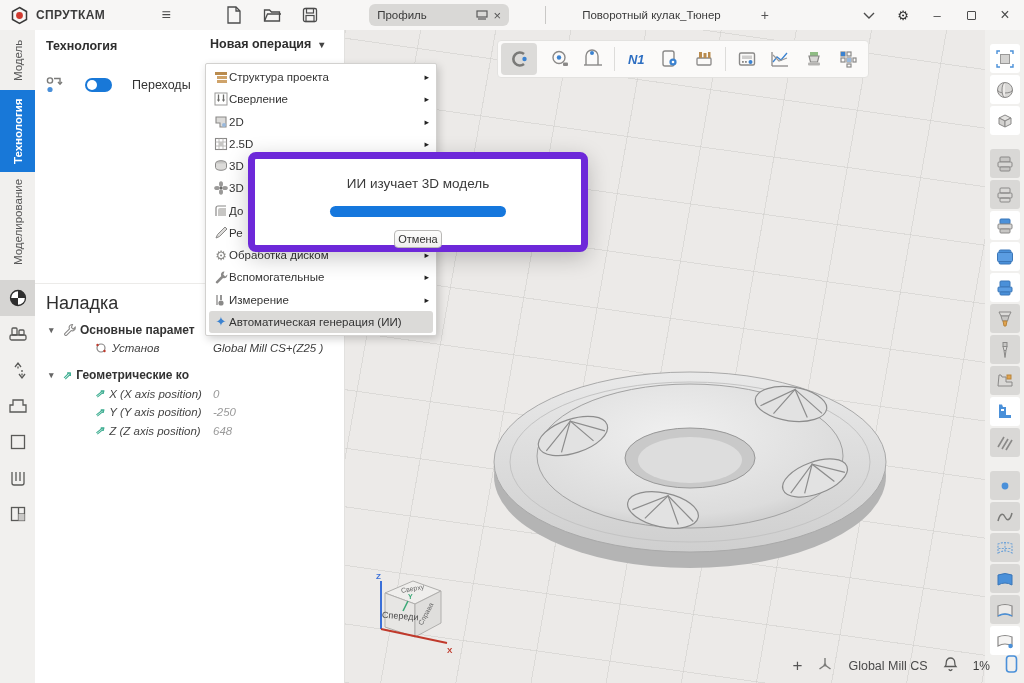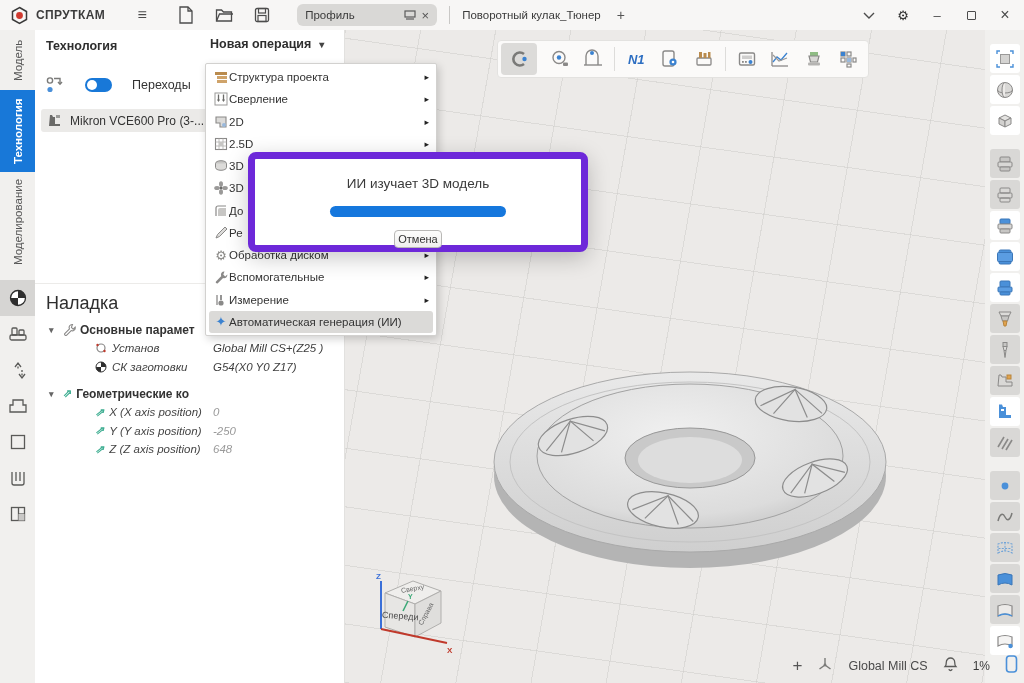--- a/index.html
+++ b/index.html
@@ -1,21 +1,21 @@
 <!DOCTYPE html>
 <html><head>
 <meta charset="utf-8">
 <style>
   * { margin:0; padding:0; box-sizing:border-box; }
   html,body { width:1024px; height:683px; overflow:hidden; }
   body { font-family:"Liberation Sans", sans-serif; }
   #app { position:relative; width:1024px; height:683px; background:#f1f0ee; overflow:hidden; }
 
   
-  .topbar { position:absolute; left:0; top:0; width:1024px; height:30px; background:#f7f6f5; display:flex; align-items:center; z-index:20; }
+  .topbar { position:absolute; left:0; top:0; width:1024px; height:30px; background:#f7f6f5; display:flex; align-items:center; z-index:20;gap:24px; }
   .logo-wrap { display:flex; align-items:center; gap:7px; padding-left:10px; }
   .app-title { font-size:12px; font-weight:bold; color:#3c3c3c; letter-spacing:.4px; }
   .tb-btn { width:26px; height:22px; display:flex; align-items:center; justify-content:center; color:#4c4c4c; font-size:15px; cursor:default; }
   .hamburger { margin-left:24px; font-size:16px; }
   .doc-icons { display:flex; gap:12px; margin-left:18px; }
   .tab-pill { margin-left:22px; width:140px; height:22px; background:#d9d8d6; border-radius:6px; display:flex; align-items:center; padding:0 8px; gap:6px; }
   .tab-pill .lbl { font-size:11.5px; color:#3a3a3a; flex:1; }
   .tab-divider { width:1px; height:18px; background:#c9c8c6; margin:0 12px; }
   .tab2 { font-size:11.5px; color:#3a3a3a; }
   .newtab { margin-left:16px; font-size:14px; color:#555; }
@@ -372,27 +372,20 @@
         <circle cx="5" cy="14.5" r="2.6" fill="#4a90d9"></circle>
         <path d="M9,3.5 h6 v5" fill="none" stroke="#7a7a78" stroke-width="1.4"></path>
         <path d="M13,7 l2,2.2 l2,-2.2" fill="none" stroke="#7a7a78" stroke-width="1.4"></path>
       </svg>
       <span class="toggle">
           <span class="knob"></span>
         </span>
       <span class="lbl">Переходы</span>
     </div>
 
-    <div class="row-machine">
-      <svg width="17" height="17" viewBox="0 0 17 17">
-        <path d="M3,14 h11 v-2 h-5 v-7 h-2 l-1,-2 h-2 z" fill="#6a6a68"></path>
-          <rect x="10" y="3" width="4" height="3" fill="#9a9a98"></rect>
-      </svg>
-      <span class="lbl">Mikron VCE600 Pro (3-...</span>
-    </div>
 
     <div class="setup-sep"></div>
     <div class="setup-title">Наладка</div>
 
     <div class="tree">
       <div class="tree-sec">
         <span class="chev">▾</span>
         <svg width="13" height="13" viewBox="0 0 13 13">
             <path d="M9.5,1.5 a3,3 0 0 0 -3,4.4 L2,10.4 a1.2,1.2 0 0 0 1.7,1.7 L8.2,7.6 a3,3 0 0 0 4,-3.4 l-2,2 l-1.8,-1.8 z" fill="none" stroke="#8a8988" stroke-width="1.1"></path>
           </svg>
@@ -402,31 +395,20 @@
         <span class="rlbl">
           <svg width="12" height="12" viewBox="0 0 12 12">
               <circle cx="6" cy="6" r="4" fill="none" stroke="#8a8988" stroke-width="1.2"></circle>
               <circle cx="2.5" cy="3" r="1.2" fill="#c0392b"></circle>
               <circle cx="9.5" cy="9" r="1.2" fill="#c0392b"></circle>
             </svg>
           <span>Установ</span>
         </span>
         <span class="rval">Global Mill CS+(Z25 )</span>
       </div>
-      <div class="tree-row">
-        <span class="rlbl">
-          <svg width="12" height="12" viewBox="0 0 12 12">
-              <circle cx="6" cy="6" r="5" fill="#fff" stroke="#2e2e2e" stroke-width="1"></circle>
-              <path d="M6,1 A5,5 0 0 1 11,6 L6,6 Z" fill="#2e2e2e"></path>
-              <path d="M6,11 A5,5 0 0 1 1,6 L6,6 Z" fill="#2e2e2e"></path>
-            </svg>
-          <span>СК заготовки</span>
-        </span>
-        <span class="rval">G54(X0 Y0 Z17)</span>
-      </div>
       <div class="tree-gap"></div>
       <div class="tree-sec">
         <span class="chev">▾</span>
         <span class="g-arrow">⇗</span>
         <span>Геометрические ко</span>
       </div>
       <div class="tree-row">
         <span class="rlbl">
             <span class="g-arrow">⇗</span>
             <span>X (X axis position)</span>

